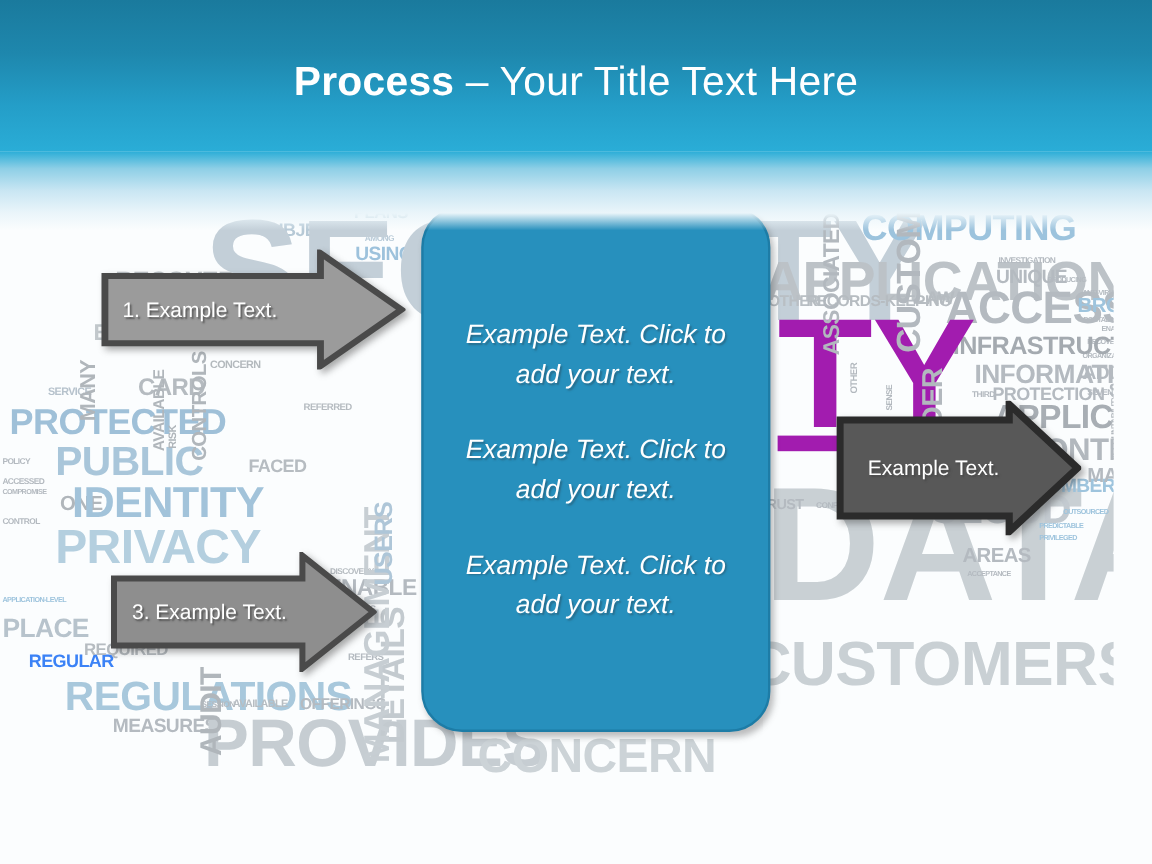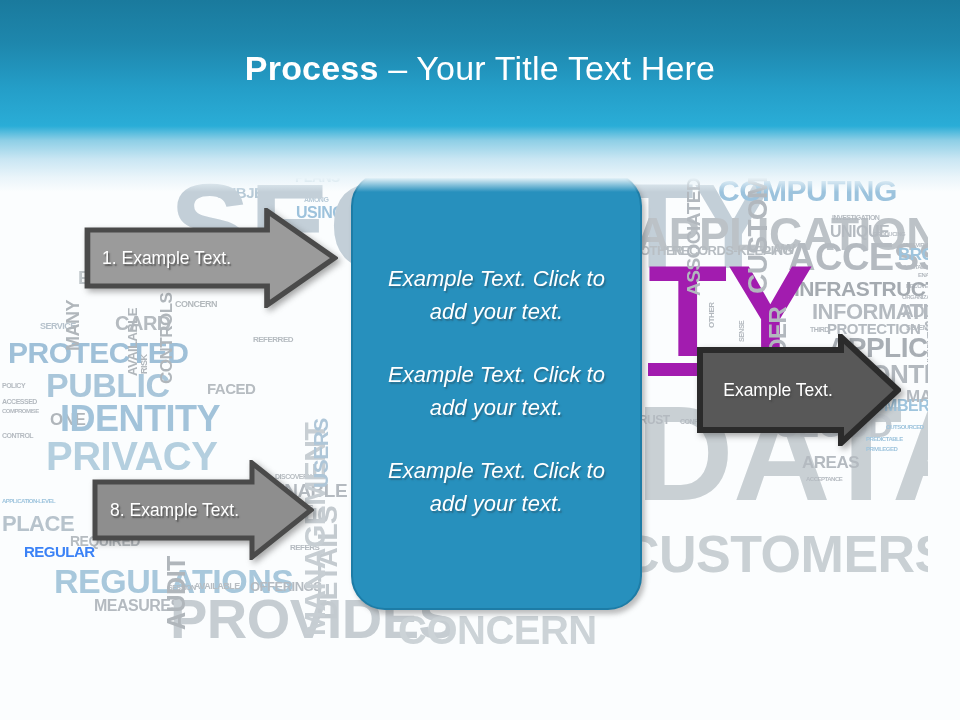--- a/index.html
+++ b/index.html
@@ -205,21 +205,21 @@
       <span class="txt">1. Example Text.</span>
     </div>
   </div>
 
 
   <div class="arrow" id="arrow3" style="left:92px;top:460px;width:222px;height:100px;">
     <svg class="shape" viewBox="0 0 222 100" preserveAspectRatio="none">
       <polygon points="3,22 160,22 160,3 219,50 160,97 160,78 3,78" id="a3poly" stroke-width="5" stroke-linejoin="miter" fill="#8e8e8e" stroke="#4a4a4a"></polygon>
     </svg>
     <div class="label">
-      <span class="txt">8. Example Text.</span>
+      <span class="txt">3. Example Text.</span>
     </div>
   </div>
 
   <div class="centerbox">
     <div class="cb-block">Example Text. Click  to add your text.</div>
     <div class="cb-gap"></div>
     <div class="cb-block">Example Text. Click  to add your text.</div>
     <div class="cb-gap"></div>
     <div class="cb-block">Example Text. Click  to add your text.</div>
   </div>

